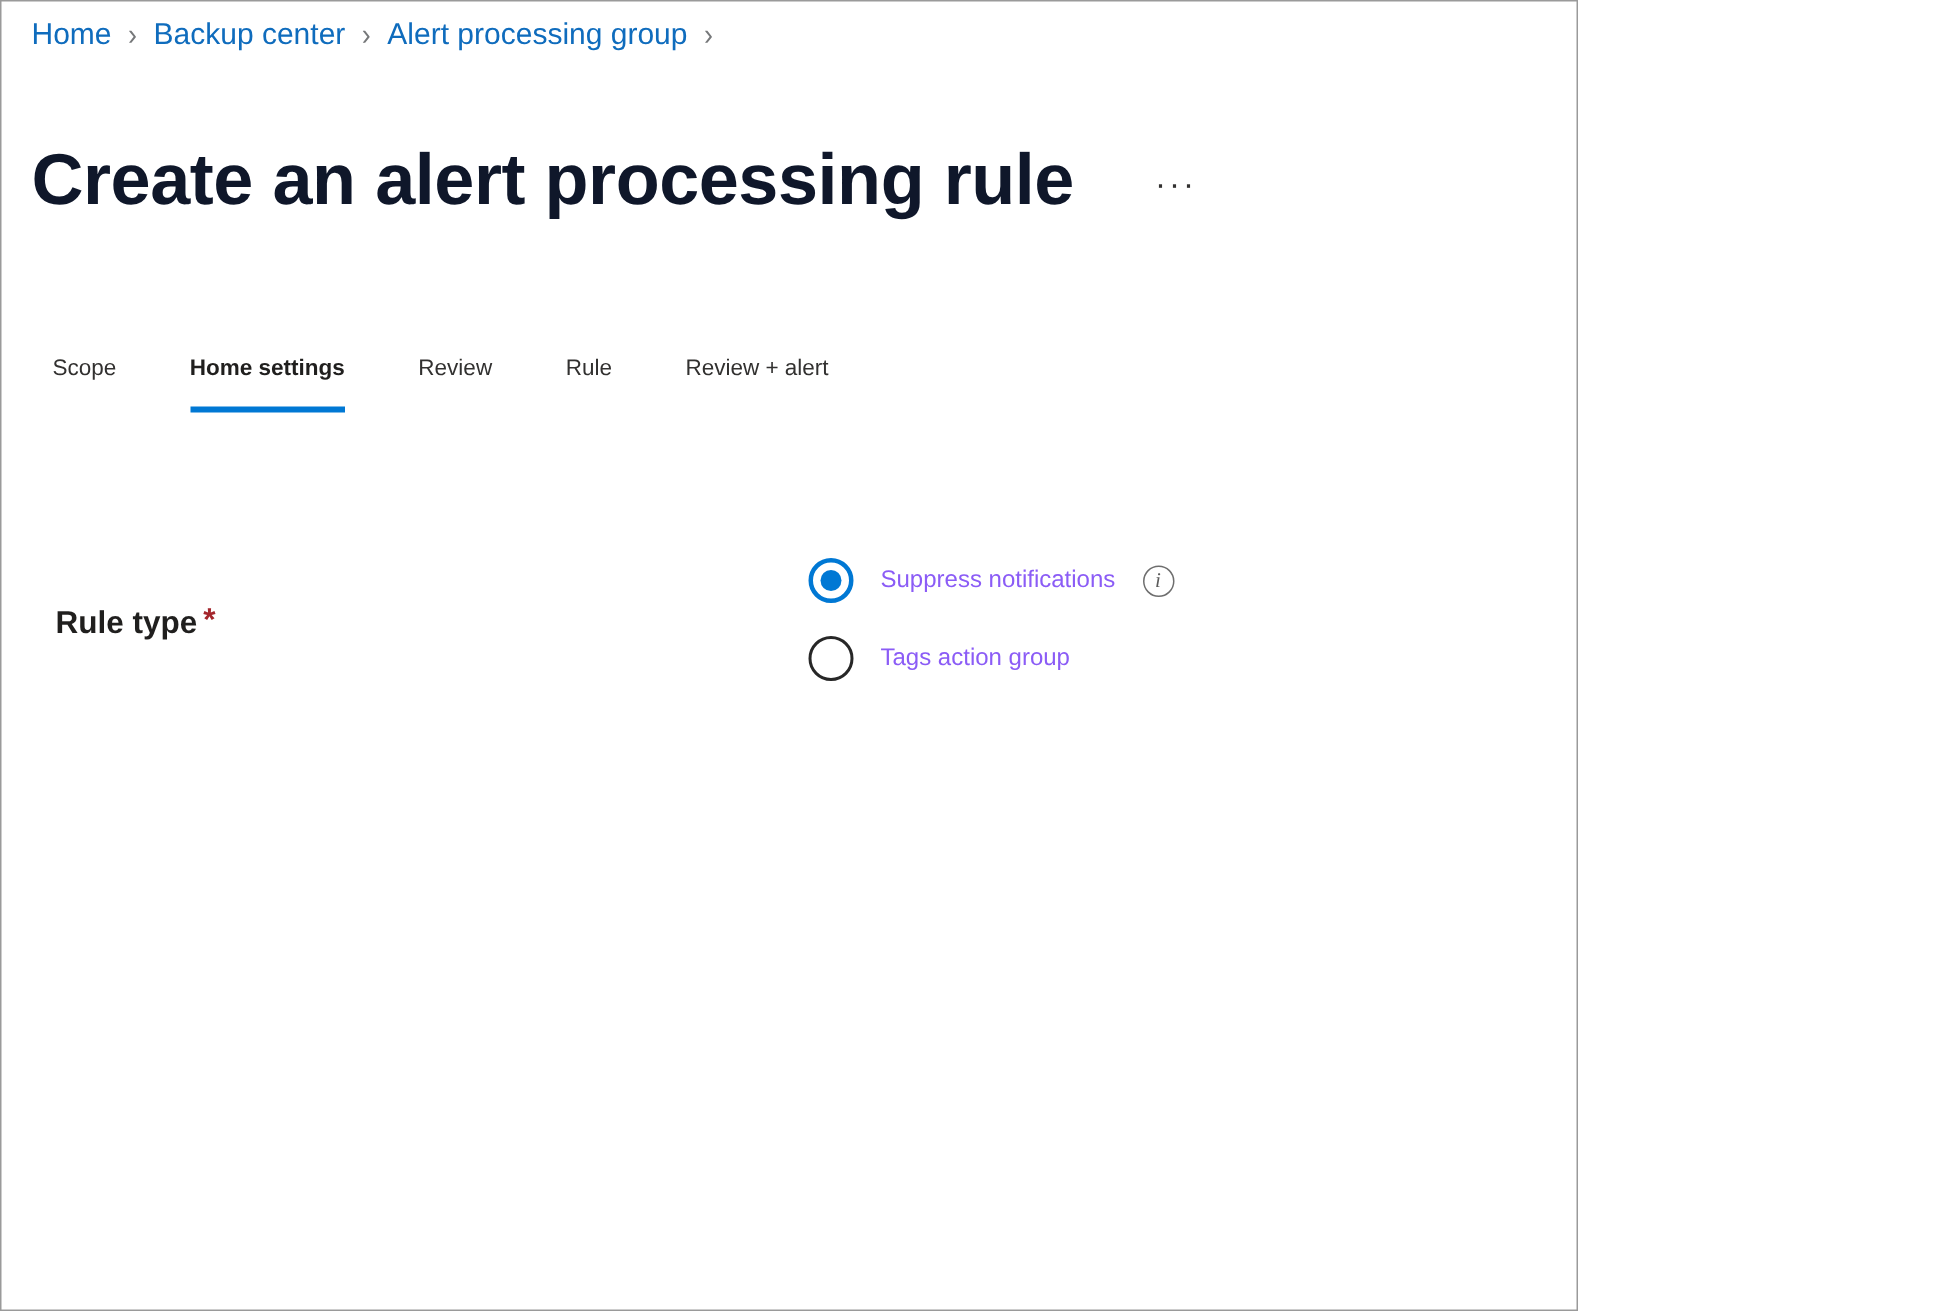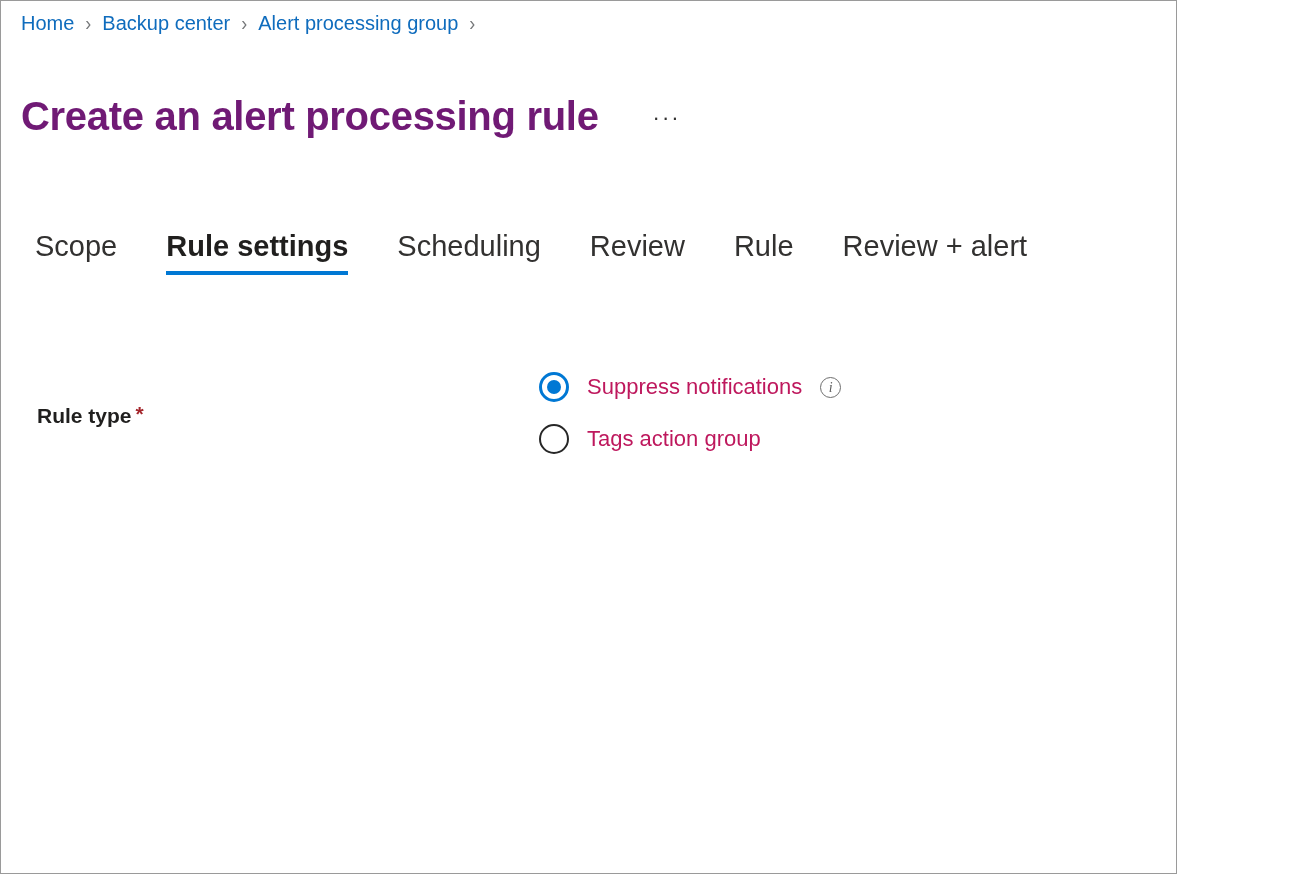--- a/index.html
+++ b/index.html
@@ -6,21 +6,21 @@
     margin: 0;
     padding: 0;
     background: #ffffff;
   }
   body {
     font-family: "Liberation Sans", sans-serif;
     color: #1b1a19;
   }
   #page {
     position: relative;
-    width: 1177px;
+    width: 1052px;
     height: 874px;
     background: #ffffff;
     border: 1px solid #9a9a9a;
     box-sizing: border-box;
     overflow: hidden;
   }
 
   
   .breadcrumb {
     position: absolute;
@@ -47,24 +47,24 @@
 
   
   .title-row {
     position: absolute;
     left: 20px;
     top: 62px;
     display: flex;
     align-items: center;
   }
   .page-title {
-    font-size: 40px;
+    font-size: 48px;
     font-weight: 600;
     letter-spacing: -0.3px;
-    color: #701a75;
+    color: #0f172a;
     line-height: 52px;
   }
   .ellipsis-btn {
     margin-left: 54px;
     color: #323130;
     font-size: 22px;
     letter-spacing: 2px;
     cursor: pointer;
     align-self: center;
     position: relative;
@@ -75,21 +75,21 @@
   
   .tabs {
     position: absolute;
     left: 34px;
     top: 230px;
     display: flex;
     align-items: flex-end;
   }
   .tab {
     position: relative;
-    font-size: 29px;
+    font-size: 15px;
     line-height: 30px;
     color: #323130;
     padding: 0 0 14px 0;
     margin-right: 49px;
     cursor: pointer;
     white-space: nowrap;
   }
   .tab:last-child { margin-right: 0; }
   .tab.active {
     font-weight: 700;
@@ -160,23 +160,23 @@
     margin-left: -7px;
     margin-top: -7px;
     border-radius: 50%;
     background: #0078d4;
   }
   .radio-mark.unchecked {
     border: 2px solid #272727;
     background: #ffffff;
   }
   .radio-label {
-    font-size: 22px;
+    font-size: 16px;
     line-height: 28px;
-    color: #be185d;
+    color: #8b5cf6;
     margin-left: 18px;
     white-space: nowrap;
   }
   .info-icon {
     width: 21px;
     height: 21px;
     border-radius: 50%;
     border: 1.5px solid #6e6e6e;
     color: #5d5d5d;
     font-size: 14px;
@@ -207,24 +207,21 @@
   <div class="title-row">
     <h1 class="page-title">Create an alert processing rule</h1>
     <span class="ellipsis-btn">···</span>
   </div>
 
   <div class="tabs">
     <div class="tab">
       <span>Scope</span>
     </div>
     <div class="tab active">
-      <span>Rule settings</span>
-    </div>
-    <div class="tab">
-      <span>Scheduling</span>
+      <span>Home settings</span>
     </div>
     <div class="tab">
       <span>Review</span>
     </div>
     <div class="tab">
       <span>Rule</span>
     </div>
     <div class="tab">
       <span>Review + alert</span>
     </div>

